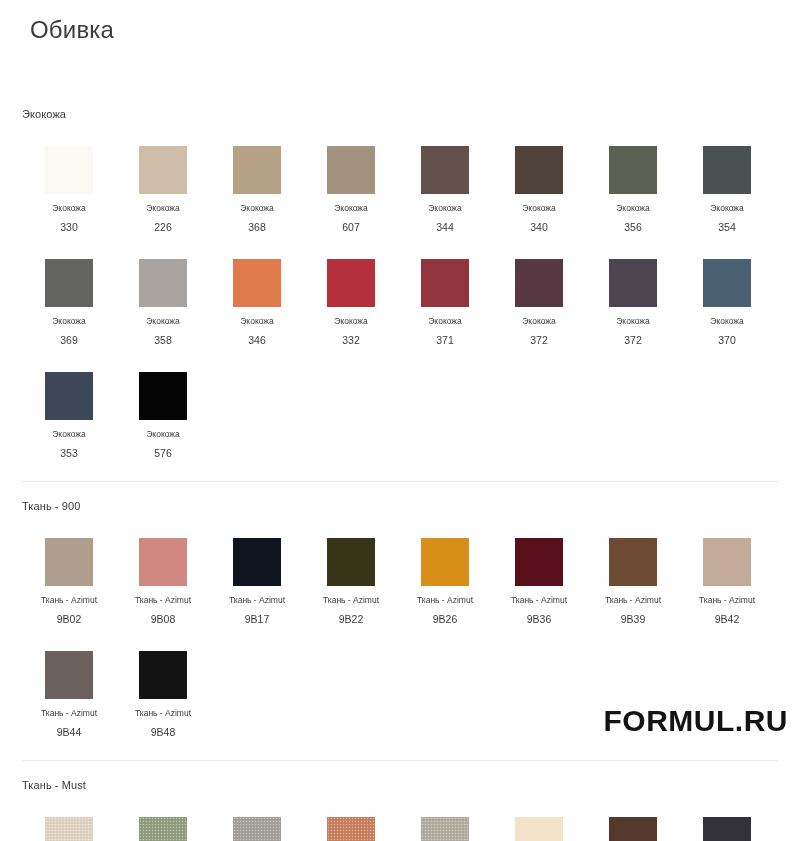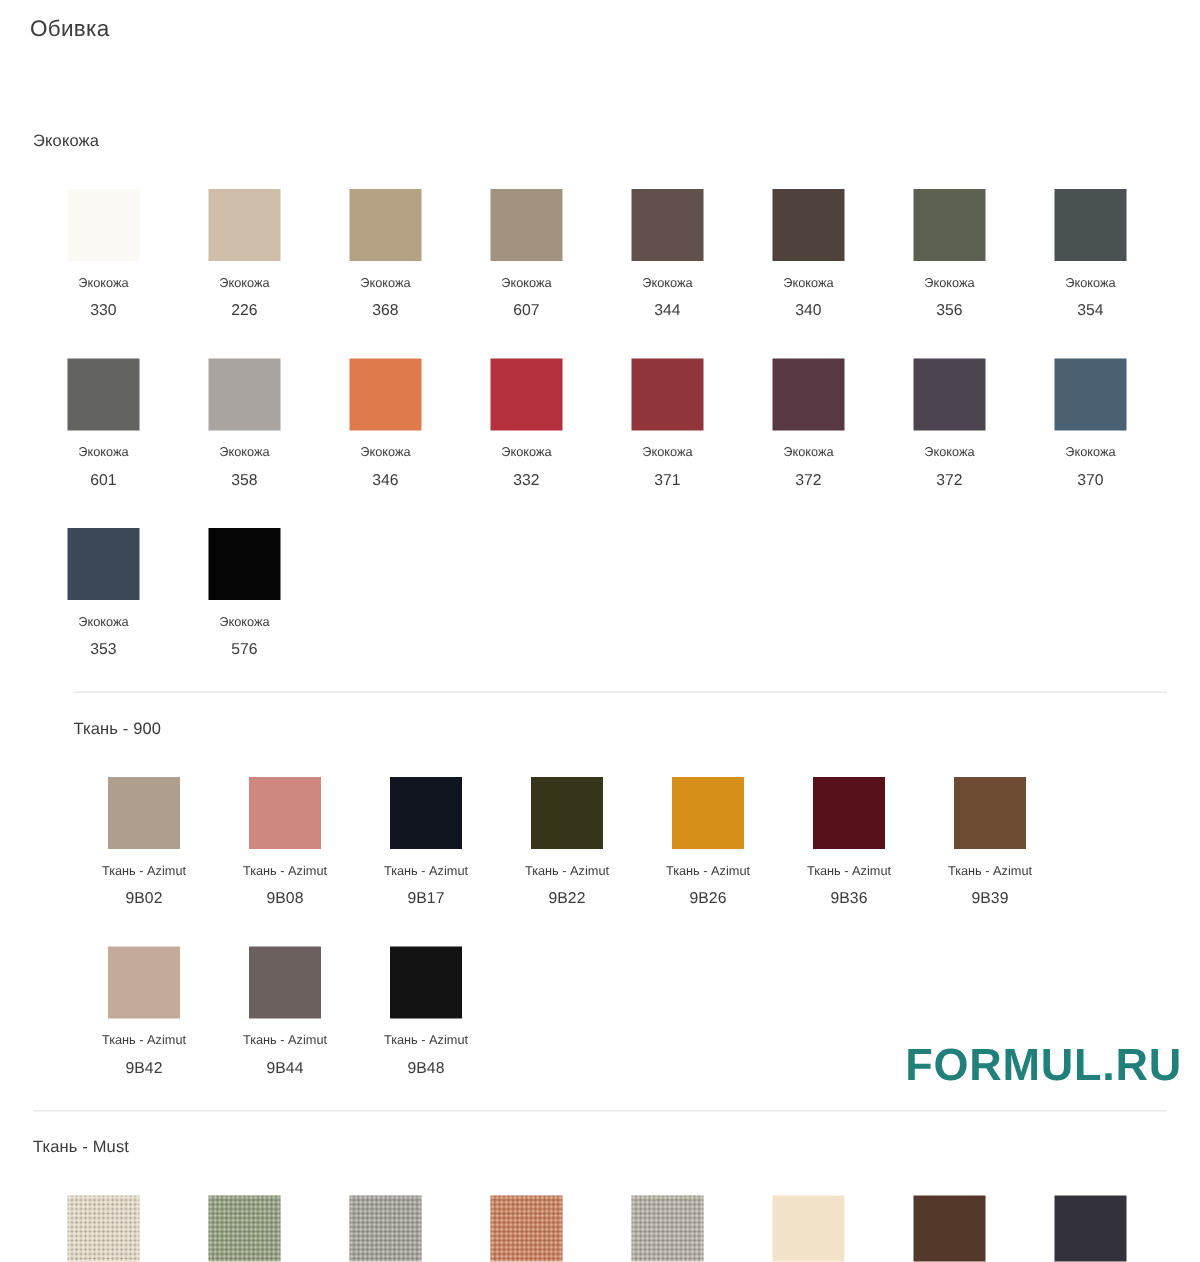--- a/index.html
+++ b/index.html
@@ -19,25 +19,25 @@
   }
 
   .page {
     width: 800px;
     position: relative;
     padding: 0;
   }
 
   
   .page-title {
-    font-size: 15px;
+    font-size: 24px;
     font-weight: 400;
     color: #3c3c3c;
     letter-spacing: 0.2px;
-    margin: 0;
+    margin: 10px;
     padding: 7px 0 0 20px;
     line-height: 26px;
   }
 
   
   .section {
     position: relative;
     padding: 0 0 0 0;
   }
   .section-divider {
@@ -101,21 +101,21 @@
   }
 
   
   .watermark {
     position: absolute;
     right: 12px;
     top: 694px;
     font-size: 30px;
     font-weight: 700;
     letter-spacing: 0.5px;
-    color: #0f766e;
+    color: #000000;
     opacity: 0.92;
     font-family: "Liberation Sans", "DejaVu Sans", sans-serif;
   }
 </style>
 </head>
 <body>
 
 <div class="page">
 
   <h1 class="page-title">Обивка</h1>
@@ -161,21 +161,21 @@
             <span class="swatch-code">356</span>
           </div>
           <div class="swatch-cell">
             <span class="swatch-chip" style="background-color: rgb(74, 81, 83);"></span>
             <span class="swatch-name">Экокожа</span>
             <span class="swatch-code">354</span>
           </div>
           <div class="swatch-cell">
             <span class="swatch-chip" style="background-color: rgb(99, 99, 98);"></span>
             <span class="swatch-name">Экокожа</span>
-            <span class="swatch-code">601</span>
+            <span class="swatch-code">369</span>
           </div>
           <div class="swatch-cell">
             <span class="swatch-chip" style="background-color: rgb(169, 164, 160);"></span>
             <span class="swatch-name">Экокожа</span>
             <span class="swatch-code">358</span>
           </div>
           <div class="swatch-cell">
             <span class="swatch-chip" style="background-color: rgb(223, 122, 76);"></span>
             <span class="swatch-name">Экокожа</span>
             <span class="swatch-code">346</span>
@@ -210,21 +210,21 @@
             <span class="swatch-name">Экокожа</span>
             <span class="swatch-code">353</span>
           </div>
           <div class="swatch-cell">
             <span class="swatch-chip" style="background-color: rgb(5, 5, 5);"></span>
             <span class="swatch-name">Экокожа</span>
             <span class="swatch-code">576</span>
           </div>
         </div>
       </div>
-      <div class="section" style="padding-top: 22px; margin-left: 27px;">
+      <div class="section" style="padding-top: 22px;">
         <div class="section-divider"></div>
         <div class="section-title">Ткань - 900</div>
         <div class="swatch-grid">
           <div class="swatch-cell">
             <span class="swatch-chip" style="background-color: rgb(175, 157, 142);"></span>
             <span class="swatch-name">Ткань - Azimut</span>
             <span class="swatch-code">9B02</span>
           </div>
           <div class="swatch-cell">
             <span class="swatch-chip" style="background-color: rgb(207, 136, 128);"></span>

